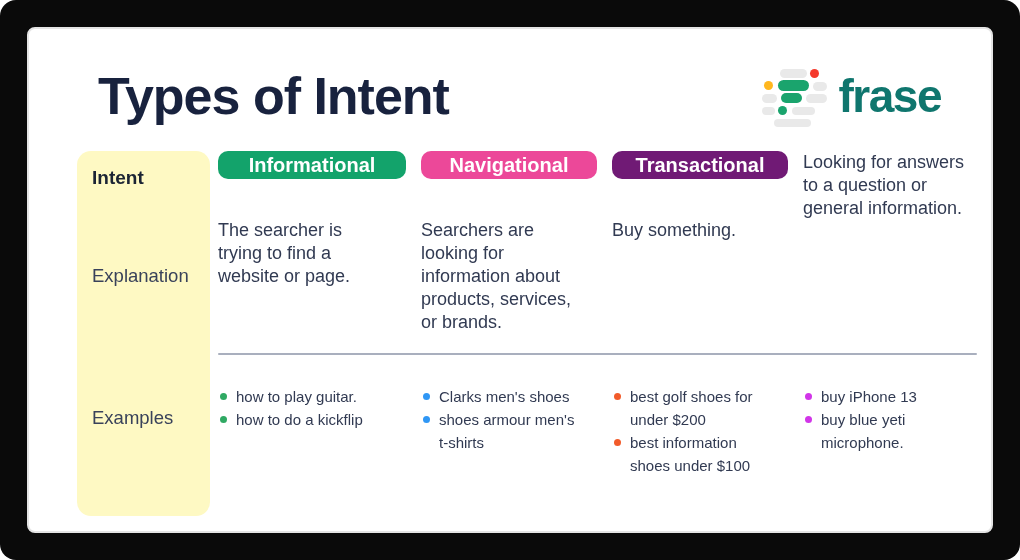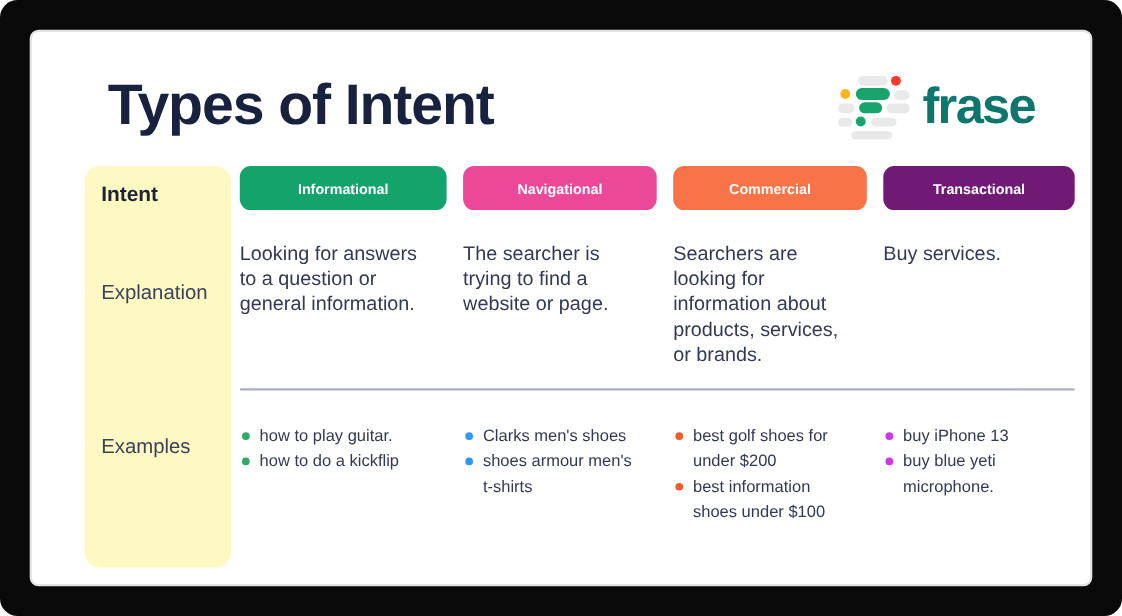--- a/index.html
+++ b/index.html
@@ -39,34 +39,34 @@
   
   .table { display: flex; margin: 24px 0 0 48px; width: 902px; }
 
   .row-labels {
     position: relative;
     width: 133px; height: 365px; flex: 0 0 133px;
     background: #fef9c3; border-radius: 14px;
   }
   .rl { position: absolute; left: 15px; white-space: nowrap; }
   .rl-intent { top: 16px; font-size: 19px; font-weight: 700; color: #1B2434; }
-  .rl-explanation { top: 104px; font-size: 18.5px; color: #39425A; }
-  .rl-examples { top: 244px; font-size: 18.5px; color: #39425A; }
+  .rl-explanation { top: 114px; font-size: 18.5px; color: #39425A; }
+  .rl-examples { top: 256px; font-size: 18.5px; color: #39425A; }
 
   .main-grid {
     display: grid;
     grid-template-columns: 188px 176px 176px 174px;
     grid-template-rows: 68px 134px 2px auto;
     column-gap: 15px;
     margin-left: 8px;
   }
   .badge {
-    height: 40px; border-radius: 10px;
+    height: 28px; border-radius: 10px;
     display: flex; align-items: center; justify-content: center;
-    color: #ffffff; font-weight: 700; font-size: 13px;
+    color: #ffffff; font-weight: 700; font-size: 20px;
   }
   .explanation {
     font-size: 18px; line-height: 23px; color: #313A52; margin: 0;
   }
   .explanation.col-0 { padding-right: 10px; }
   .explanation.col-1 { padding-right: 20px; }
   .explanation.col-2 { padding-right: 6px; }
   .divider { grid-column: 1 / -1; background: #A9AFBE; border-radius: 1px; }
   .examples { list-style: none; margin: 0; padding: 30px 0 0 2px; }
   .examples.col-0 { padding-right: 8px; }
@@ -115,30 +115,27 @@
         <div class="rl rl-explanation">Explanation</div>
         <div class="rl rl-examples">Examples</div>
       </aside>
       <div class="main-grid" id="main-grid">
           <div class="badge-cell col-0">
             <div class="badge" style="background: rgb(19, 163, 107);">Informational</div>
           </div>
           <div class="badge-cell col-1">
             <div class="badge" style="background: #ec4899;">Navigational</div>
           </div>
-          <div class="badge-cell col-2">
-            <div class="badge" style="background: rgb(249, 115, 72);">Commercial</div>
-          </div>
           <div class="badge-cell col-3">
             <div class="badge" style="background: #701a75;">Transactional</div>
           </div>
           <p class="explanation col-0">Looking for answers to a question or general information.</p>
           <p class="explanation col-1">The searcher is trying to find a website or page.</p>
           <p class="explanation col-2">Searchers are looking for information about products, services, or brands.</p>
-          <p class="explanation col-3">Buy services.</p>
+          <p class="explanation col-3">Buy something.</p>
           <div class="divider" style="background: rgb(169, 175, 190);"></div>
           <ul class="examples col-0">
             <li class="example-item"><span class="dot" style="background: rgb(47, 169, 99);"></span><span class="ex-text">how to play guitar.</span></li>
             <li class="example-item"><span class="dot" style="background: rgb(47, 169, 99);"></span><span class="ex-text">how to do a kickflip</span></li>
           </ul>
           <ul class="examples col-1">
             <li class="example-item"><span class="dot" style="background: rgb(47, 151, 245);"></span><span class="ex-text">Clarks men's shoes</span></li>
             <li class="example-item"><span class="dot" style="background: rgb(47, 151, 245);"></span><span class="ex-text">shoes armour men's t-shirts</span></li>
           </ul>
           <ul class="examples col-2">

